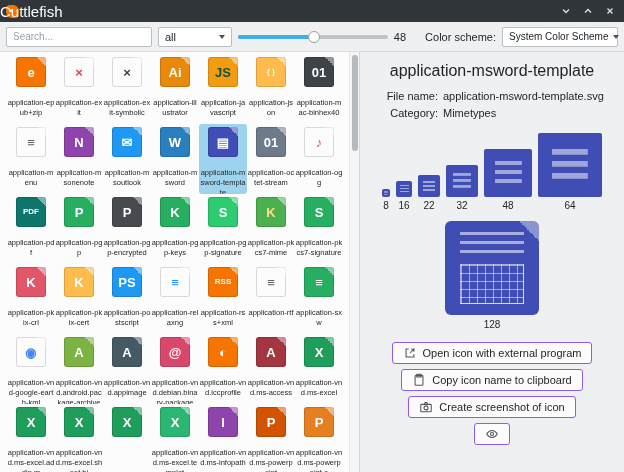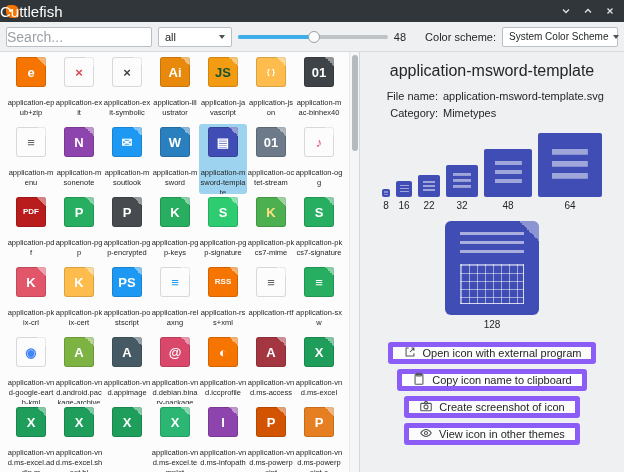--- a/index.html
+++ b/index.html
@@ -32,21 +32,21 @@
   .tb-buttons { margin-left: auto; display: flex; gap: 6px; z-index: 2; }
   .tb-btn { width: 16px; height: 16px; display: flex; align-items: center; justify-content: center; }
 
   
   .toolbar {
     height: 30px; background: #eff0f1; border-bottom: 1px solid #d9dcdd;
     display: flex; align-items: center; gap: 6px; padding: 0 6px;
   }
   .search-input {
     width: 146px; height: 20px; background: #fff; border: 1px solid #b9bfc4;
-    border-radius: 2px; padding: 0 0; font-size: 14px;
+    border-radius: 2px; padding: 0 6px; font-size: 10px;
     font-family: "Liberation Sans", sans-serif; color: #232627;
   }
   .search-input::placeholder { color: #9aa1a6; }
   .combo {
     height: 20px; background: #fff; border: 1px solid #b9bfc4; border-radius: 2px;
     display: flex; align-items: center; justify-content: space-between;
     padding: 0 6px; cursor: default; white-space: nowrap;
   }
   .combo-all { width: 76px; gap: 38px; }
   .combo-scheme { width: 116px; font-size: 10px; }
@@ -154,22 +154,22 @@
     position: absolute; left: 16%; right: 16%; top: 46%; bottom: 12%;
     border: 1px solid rgba(255,255,255,.55);
     background-image:
       repeating-linear-gradient(to right, rgba(255,255,255,.5) 0 1px, transparent 1px 8px),
       repeating-linear-gradient(to bottom, rgba(255,255,255,.5) 0 1px, transparent 1px 8px);
   }
   .large-num { font-size: 10px; margin-top: 4px; }
 
   .actions { margin-top: 12px; display: flex; flex-direction: column; align-items: center; gap: 5px; }
   .action-btn {
-    height: 22px; display: inline-flex; align-items: flex-end; gap: 6px;
-    padding: 0 10px; background: #fcfcfc; border: 5px solid #8b5cf6;
+    height: 22px; display: inline-flex; align-items: center; gap: 6px;
+    padding: 0 10px; background: #fcfcfc; border: 1px solid #8b5cf6;
     border-radius: 3px; font-size: 11px; color: #232627;
     font-family: "Liberation Sans", sans-serif; cursor: default; white-space: nowrap;
   }
   .action-btn svg { flex: none; }
 </style>
 </head>
 <body>
 
 <div class="titlebar">
   <span class="app-icon"></span>
@@ -296,21 +296,21 @@
           </div>
           <div class="cell-label">application-octet-stream</div>
         </div>
         <div class="cell">
           <div class="mime-icon" style="background-color: rgb(252, 252, 252);">
             <span class="glyph" style="color: rgb(226, 71, 125);">♪</span>
           </div>
           <div class="cell-label">application-ogg</div>
         </div>
         <div class="cell">
-          <div class="mime-icon" style="background-color: #b91c1c;">
+          <div class="mime-icon" style="background-color: #0f766e;">
             <span class="glyph long" style="color: rgb(255, 255, 255);">PDF</span>
           </div>
           <div class="cell-label">application-pdf</div>
         </div>
         <div class="cell">
           <div class="mime-icon" style="background-color: rgb(39, 174, 96);">
             <span class="glyph" style="color: rgb(255, 255, 255);">P</span>
           </div>
           <div class="cell-label">application-pgp</div>
         </div>
@@ -545,17 +545,16 @@
           <circle cx="8" cy="9" r="2.3" fill="none" stroke="#50545a" stroke-width="1.2"></circle>
           <path d="M6 5 L7 3 H9 L10 5" fill="none" stroke="#50545a" stroke-width="1.2"></path>
         </svg>
         <span>Create screenshot of icon</span>
       </button>
       <button class="action-btn">
         <svg width="14" height="14" viewBox="0 0 16 16">
           <path d="M2 8 C4 4.8 6 4 8 4 C10 4 12 4.8 14 8 C12 11.2 10 12 8 12 C6 12 4 11.2 2 8 Z" fill="none" stroke="#50545a" stroke-width="1.2"></path>
           <circle cx="8" cy="8" r="1.8" fill="none" stroke="#50545a" stroke-width="1.2"></circle>
         </svg>
-        <span>View icon in other themes</span>
       </button>
     </div>
   </div>
 </div>
 
 </body></html>

